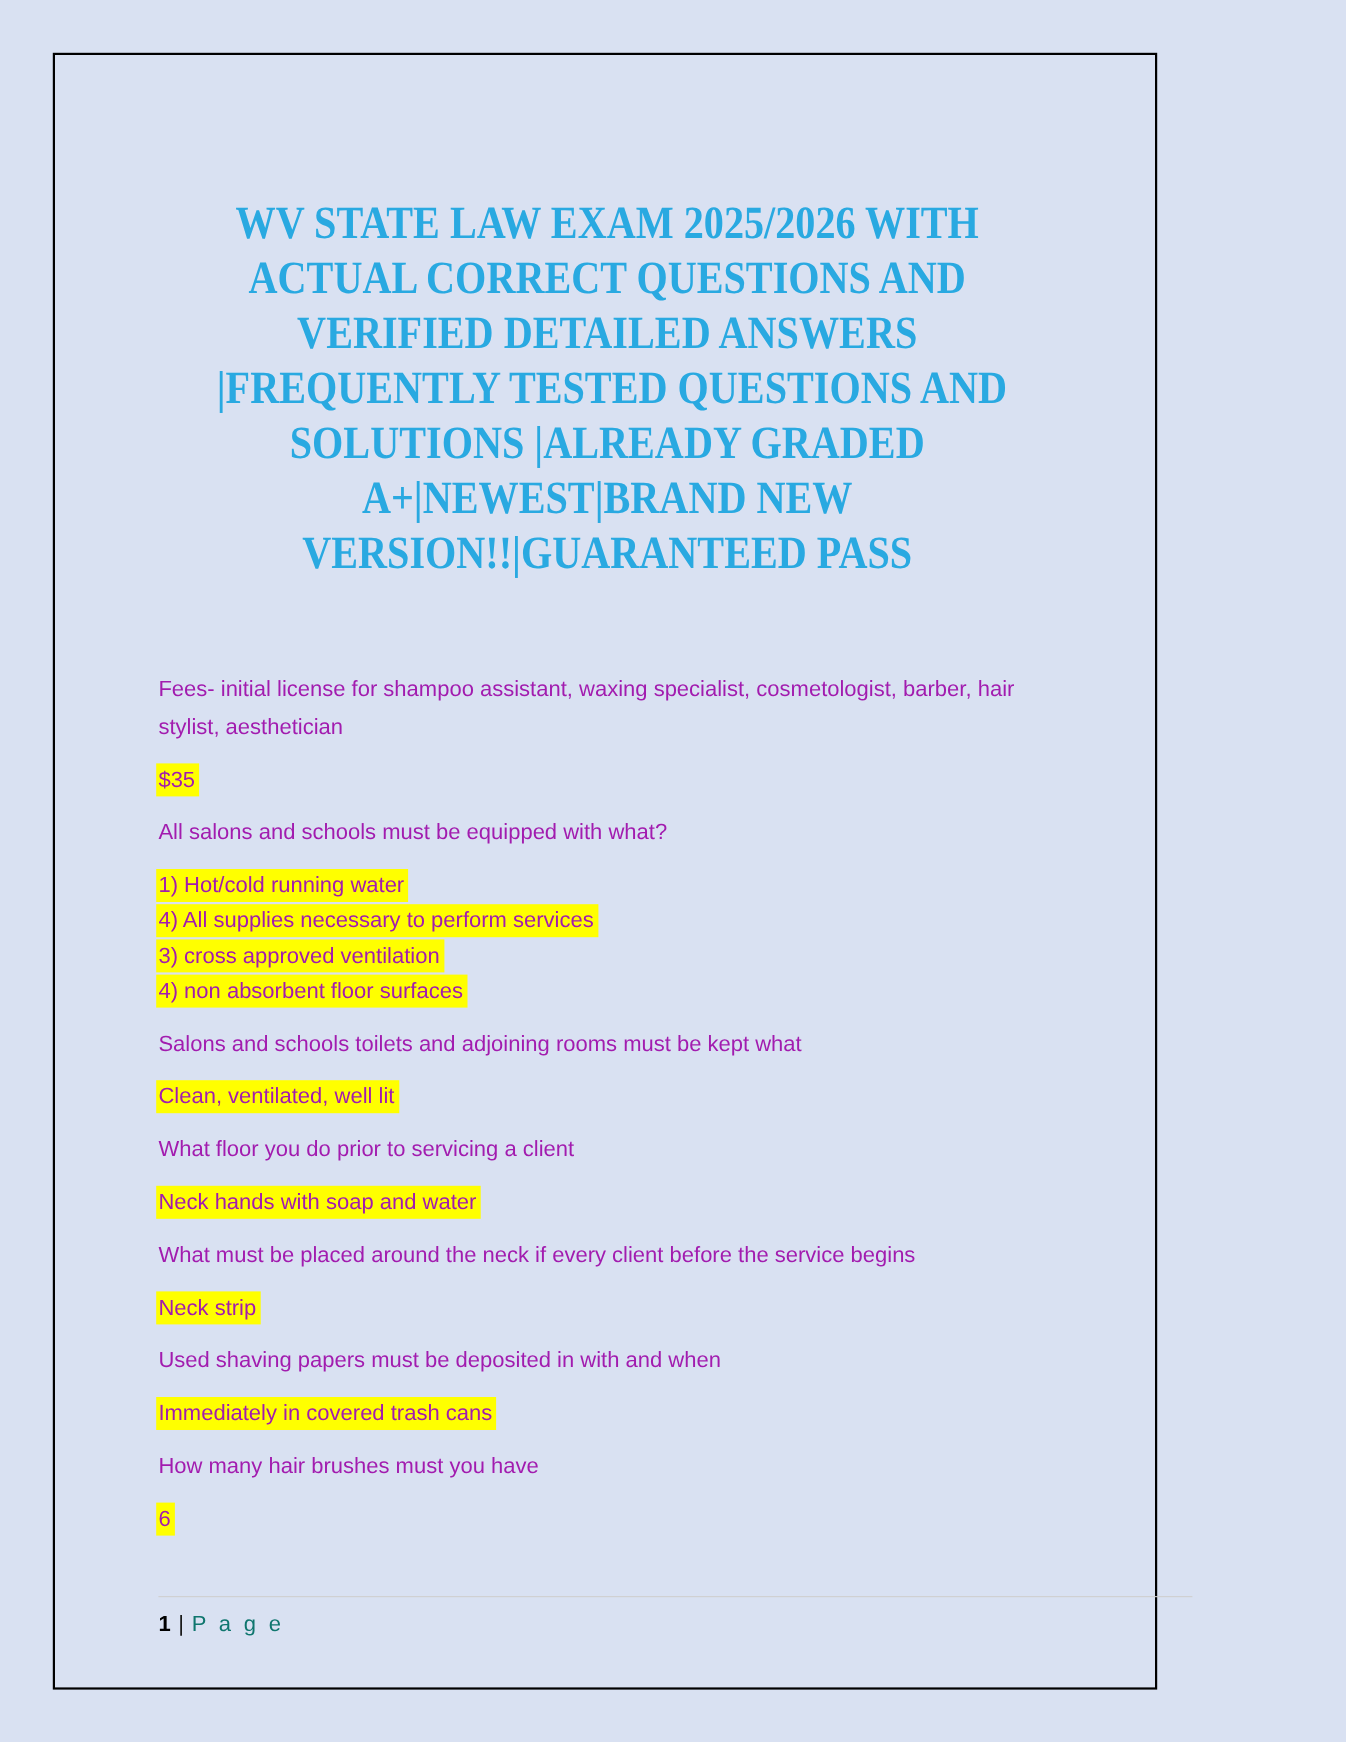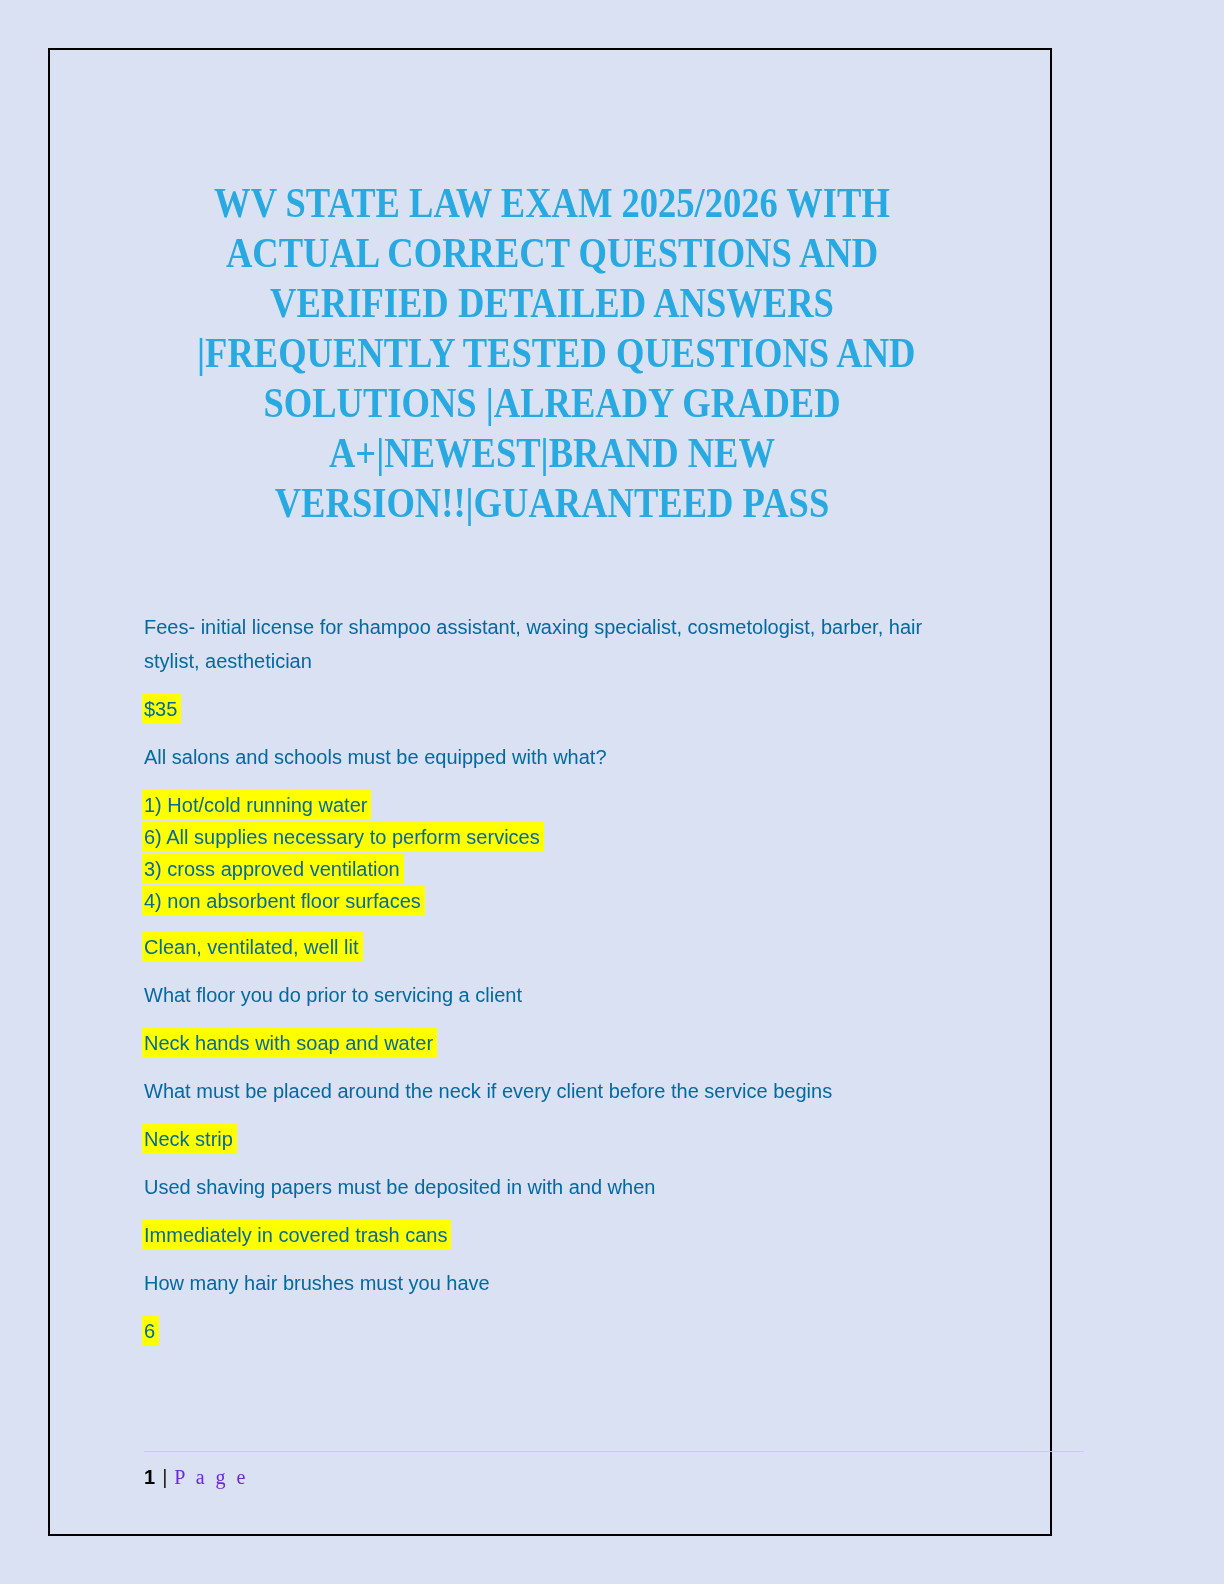--- a/index.html
+++ b/index.html
@@ -33,21 +33,21 @@
     margin: 0 0 82px 0;
   }
   .title-line {
     display: block;
     white-space: nowrap;
     transform: scaleX(0.87);
     transform-origin: 50% 50%;
   }
   .body-text {
     font-size: 20px;
-    color: #0369a1;
+    color: #a21caf;
   }
   p.q, p.a {
     margin: 0 0 16px 0;
     line-height: 34px;
   }
   .hl {
     display: block;
     width: fit-content;
     background: #ffff00;
     line-height: 30px;
@@ -60,21 +60,21 @@
     left: 94px;
     bottom: 44px;
     width: 940px;
     border-top: 1px solid #cfcfcf;
     padding-top: 12px;
     font-size: 20px;
     line-height: 26px;
   }
   .footer .num { font-weight: bold; color: #000000; }
   .footer .sep { color: #1a1a1a; margin: 0 7px; }
-  .footer .lbl { color: #6d28d9; letter-spacing: 3px; font-family: Liberation Serif, serif; }
+  .footer .lbl { color: #0f766e; letter-spacing: 3px; }
 </style>
 </head>
 <body>
 
 <div class="page-border">
   <div class="content">
 
     <h1 class="doc-title">
       <span class="title-line">WV STATE LAW EXAM 2025/2026 WITH</span>
       <span class="title-line">ACTUAL CORRECT QUESTIONS AND</span>
@@ -90,25 +90,26 @@
       <p class="q">Fees- initial license for shampoo assistant, waxing specialist, cosmetologist, barber, hair stylist, aesthetician</p>
 
       <p class="a">
         <span class="hl">$35</span>
       </p>
 
       <p class="q">All salons and schools must be equipped with what?</p>
 
       <p class="a">
         <span class="hl">1) Hot/cold running water</span>
-        <span class="hl">6) All supplies necessary to perform services</span>
+        <span class="hl">4) All supplies necessary to perform services</span>
         <span class="hl">3) cross approved ventilation</span>
         <span class="hl">4) non absorbent floor surfaces</span>
       </p>
 
+      <p class="q">Salons and schools toilets and adjoining rooms must be kept what</p>
 
       <p class="a">
         <span class="hl">Clean, ventilated, well lit</span>
       </p>
 
       <p class="q">What floor you do prior to servicing a client</p>
 
       <p class="a">
         <span class="hl">Neck hands with soap and water</span>
       </p>

